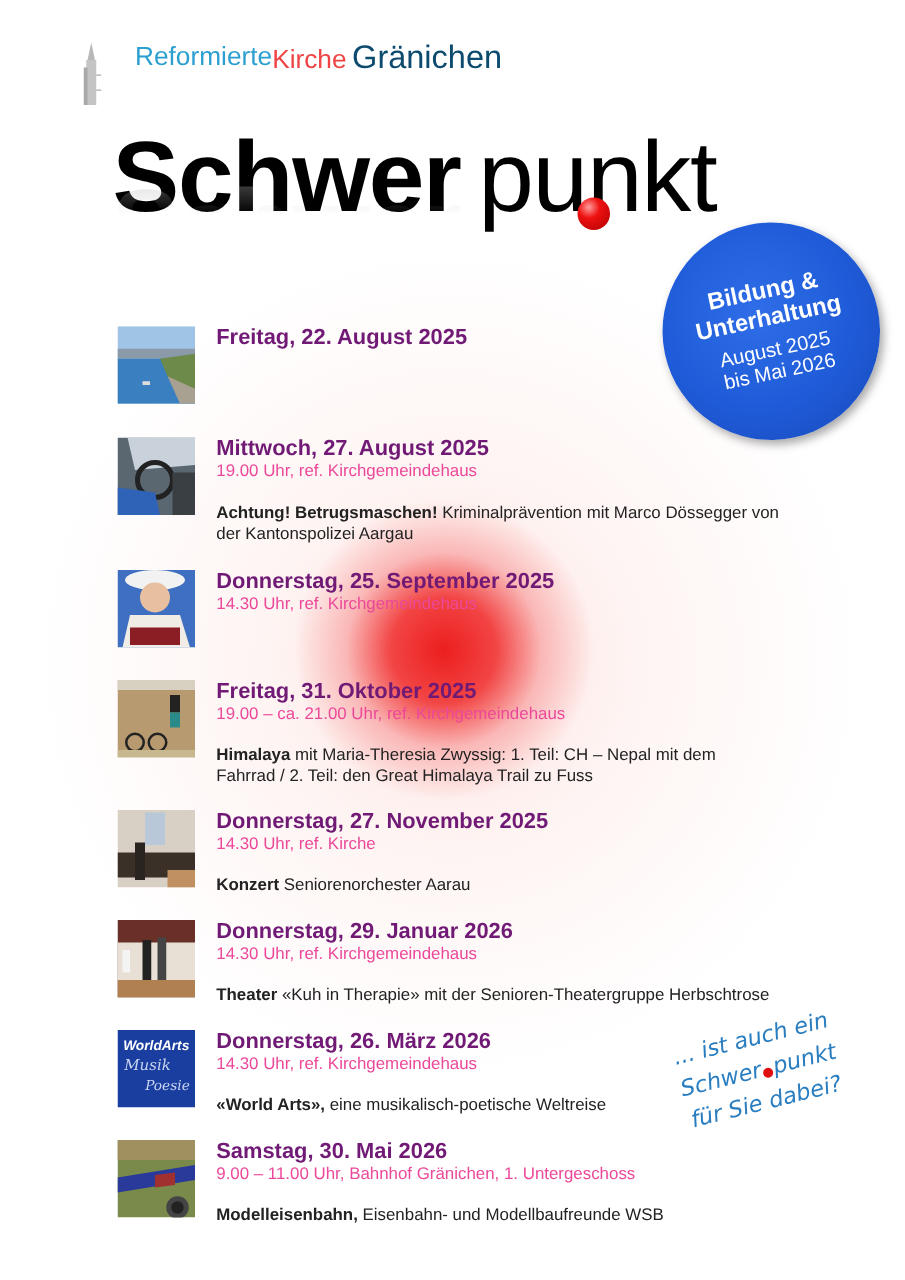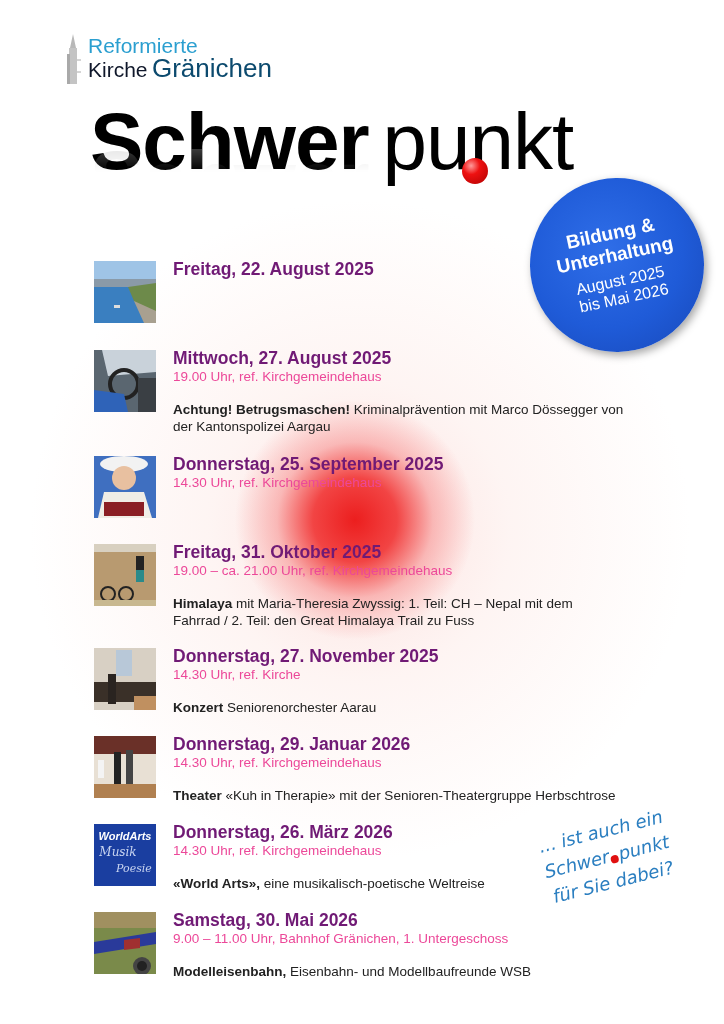--- a/index.html
+++ b/index.html
@@ -10,23 +10,23 @@
     position: absolute; left: 0; top: 0; width: 724px; height: 1024px;
     background:
       radial-gradient(ellipse 120px 120px at 355px 520px, rgba(235,20,20,0.95) 0%, rgba(240,40,40,0.85) 35%, rgba(245,120,120,0.45) 65%, rgba(255,255,255,0) 100%),
       radial-gradient(ellipse 330px 330px at 360px 530px, rgba(250,200,195,0.55) 0%, rgba(252,225,220,0.35) 45%, rgba(255,255,255,0) 100%);
     pointer-events: none;
   }
 
   
   .logo { position: absolute; left: 64px; top: 34px; display: flex; align-items: flex-start; }
   .logo .tower { width: 18px; height: 52px; margin-right: 6px; }
-  .logo .lines { display: flex; flex-direction: column; line-height: 23px; }
+  .logo .lines { display: flex; flex-direction: row; line-height: 23px; margin-left: 20px; }
   .logo .l1 { color: #2b9fd0; font-size: 21px; }
-  .logo .l2 .k { color: #0f172a; font-size: 21px; }
+  .logo .l2 .k { color: #ef4444; font-size: 21px; }
   .logo .l2 .g { color: #0c4a6e; font-size: 26px; }
 
   
   .title { position: absolute; left: 90px; top: 96px; height: 90px; white-space: nowrap; }
   .title .schwer { font-weight: bold; font-size: 80px; letter-spacing: -1px; color: #000; }
   .title .punkt { font-size: 80px; color: #000; letter-spacing: -1px; margin-left: 14px; }
   .title .dot {
     position: absolute; left: 372px; top: 62px; width: 26px; height: 26px; border-radius: 50%;
     background: radial-gradient(circle at 35% 30%, #ff9a9a 0%, #ee1111 35%, #b00000 100%);
   }

